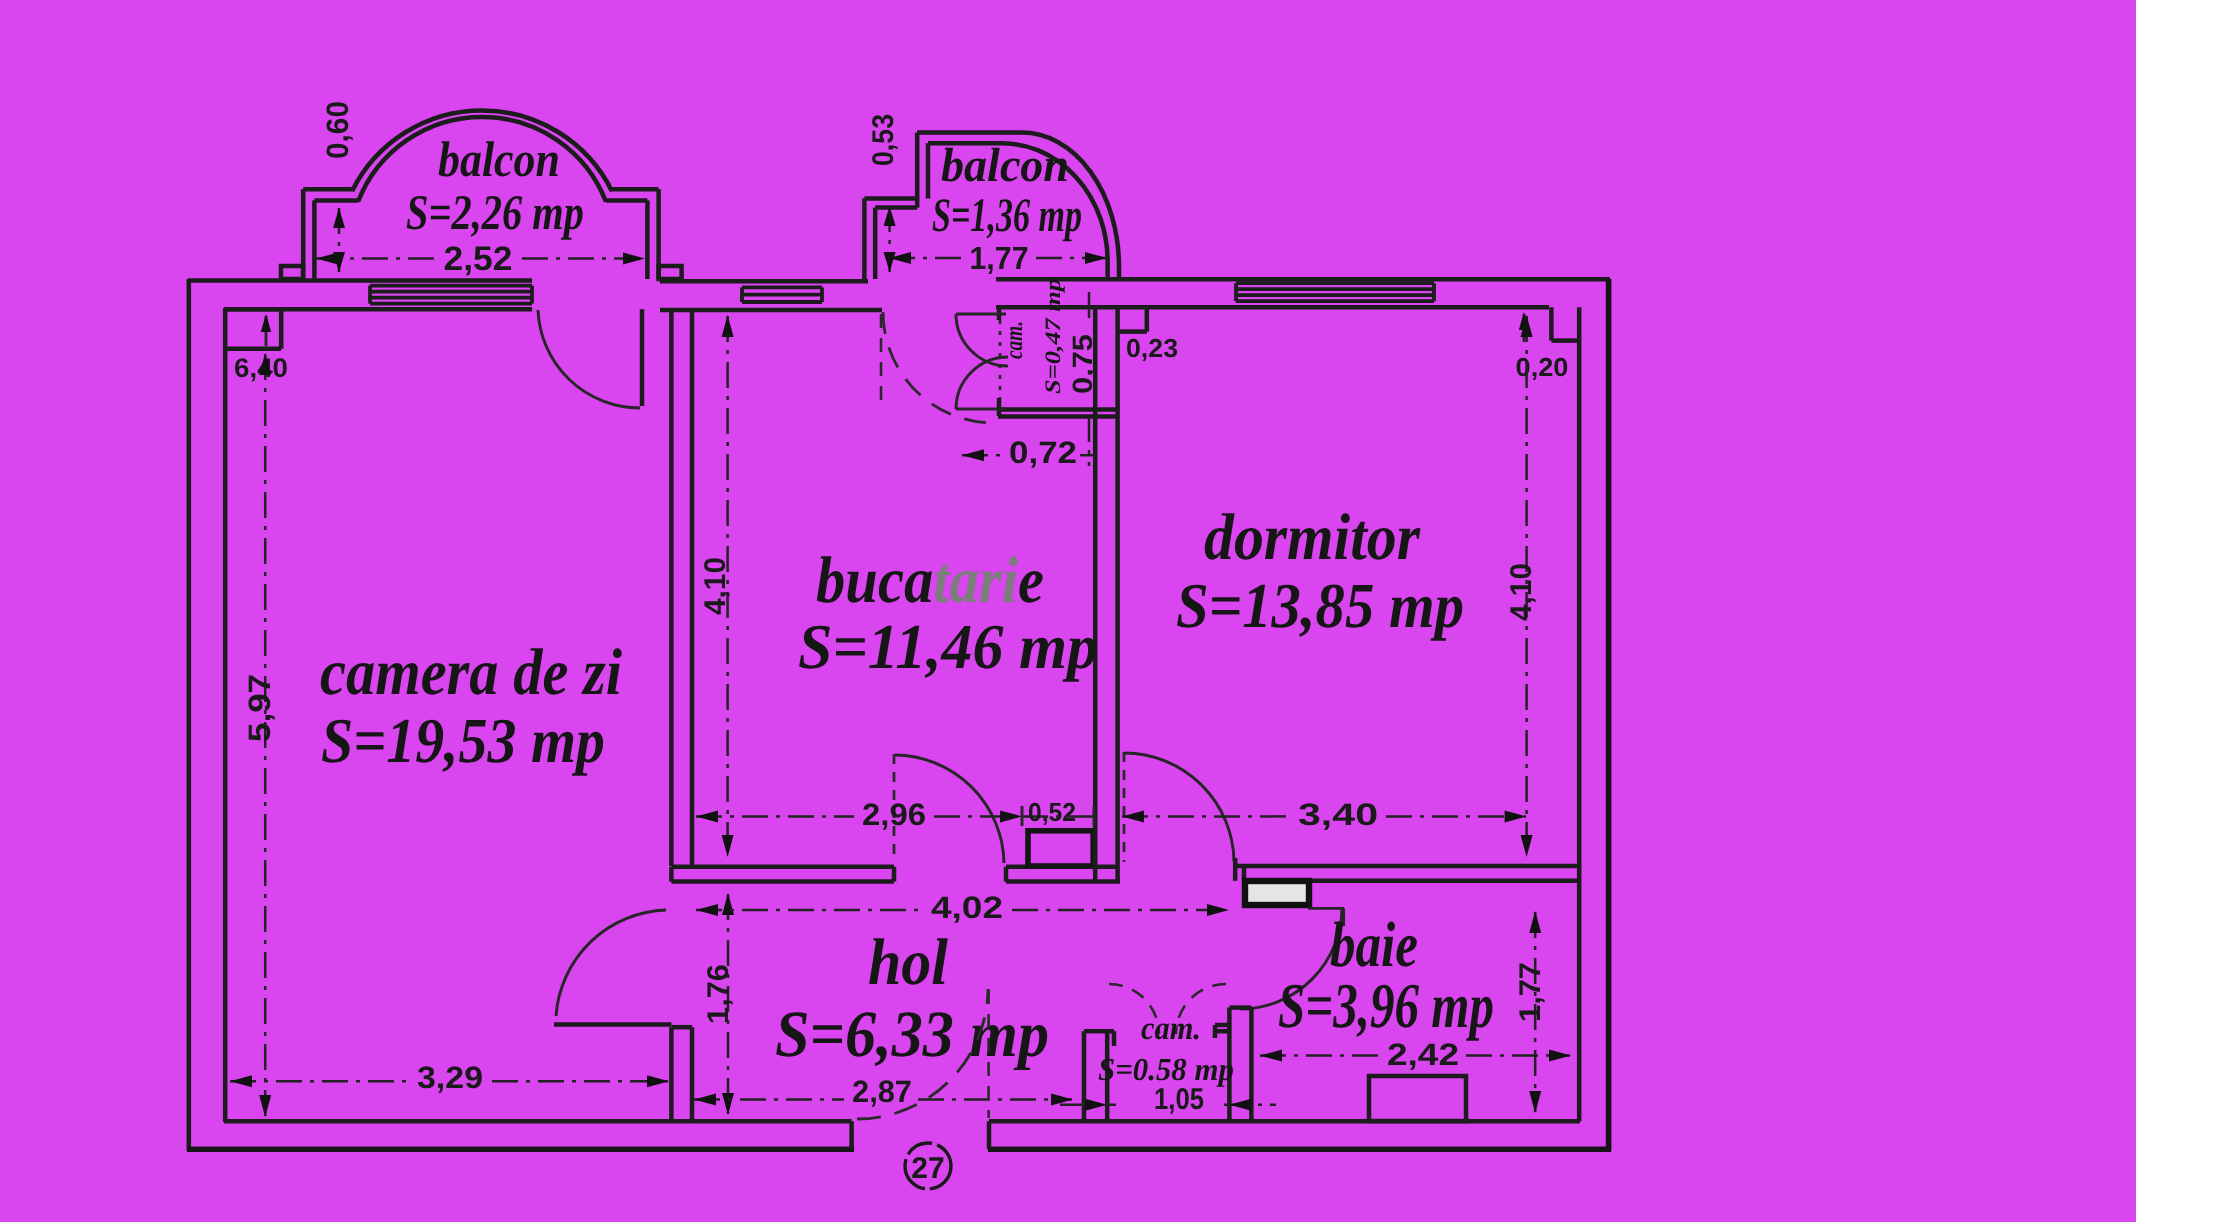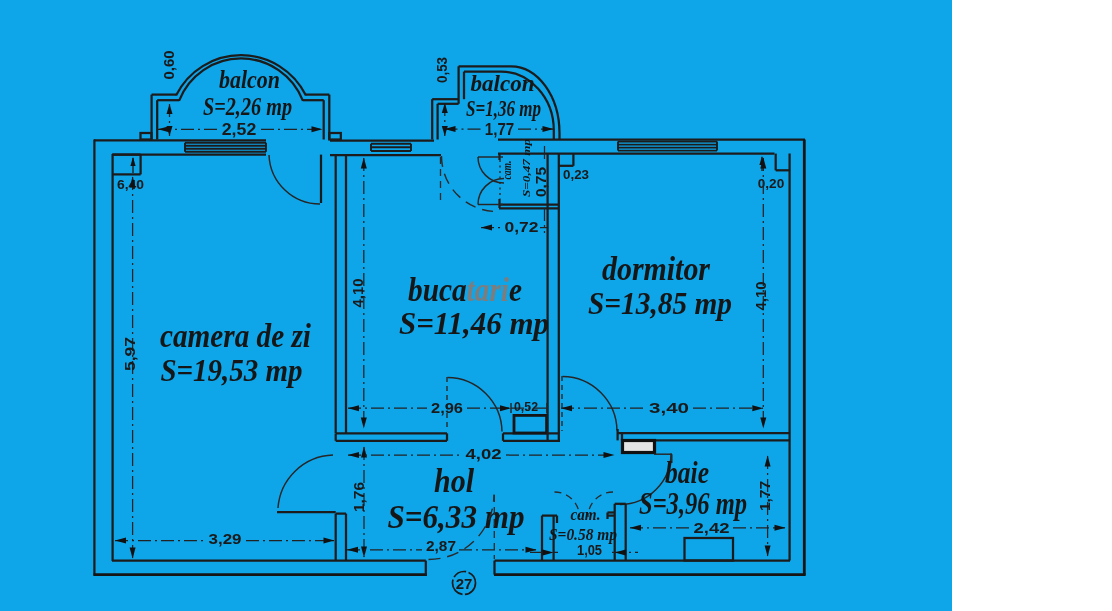--- a/index.html
+++ b/index.html
@@ -1,16 +1,16 @@
 <!DOCTYPE html>
 <html><head>
 <meta charset="utf-8">
 <style>
   html,body{margin:0;padding:0;background:#ffffff;}
-  .wrap{width:952px;height:611px;position:relative;overflow:hidden;background:#0ea5e9;text-align:center;}
+  .wrap{width:1068px;height:611px;position:relative;overflow:hidden;background:#d946ef;text-align:center;}
   svg{position:absolute;left:0;top:0;filter:blur(0.3px);}
   text{fill:#161616;}
   .lbl{font-family:"Liberation Serif", serif;font-style:italic;font-weight:700;}
   .dim{font-family:"Liberation Sans", sans-serif;font-weight:700;fill:#1a1a1a;}
   .w{stroke:#1c1c1c;stroke-width:2.25;fill:none;}
   .w3{stroke:#151515;stroke-width:2.8;fill:none;}
   .thin{stroke:#262626;stroke-width:1.45;fill:none;}
   .win{stroke:#1c1c1c;stroke-width:1.9;fill:none;}
   .dd{stroke:#222;stroke-width:1.25;fill:none;stroke-dasharray:13 4 2 4;}
   .dash{stroke:#2a2a2a;stroke-width:1.3;fill:none;stroke-dasharray:7 5;}

